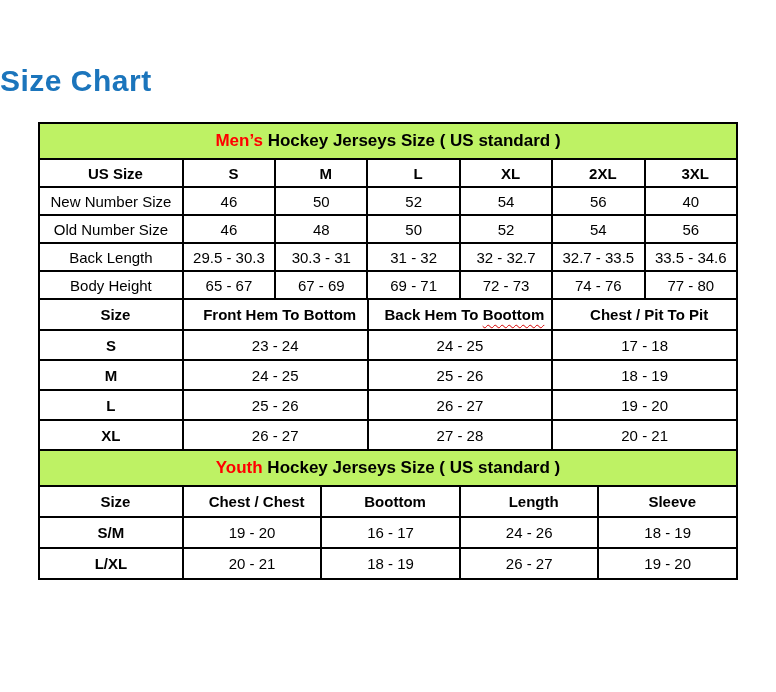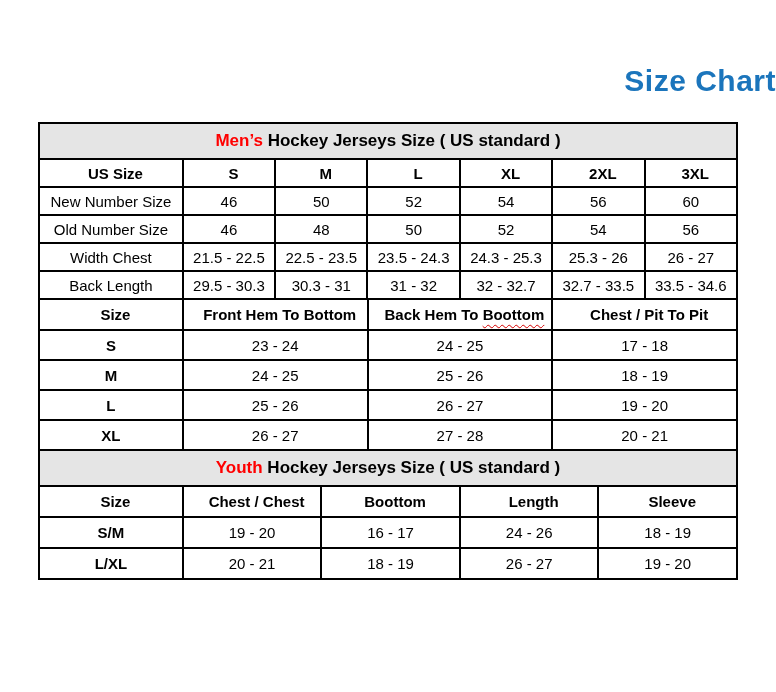--- a/index.html
+++ b/index.html
@@ -16,37 +16,37 @@
     position: relative;
     width: 776px;
     height: 692px;
     background: #ffffff;
   }
   .page-title {
     position: absolute;
     top: 64px;
     left: 0;
     width: 776px;
-    text-align: right;
+    text-align: left;
     font-size: 30px;
     font-weight: bold;
     color: #1b75bc;
     letter-spacing: 0.5px;
   }
   .chart {
     position: absolute;
     left: 38px;
     top: 122px;
     width: 700px;
   }
   .band {
     box-sizing: border-box;
     width: 700px;
     height: 38px;
-    background: #e5e5e5;
+    background: #bef264;
     border: 2px solid #000;
     display: flex;
     align-items: center;
     justify-content: center;
     font-size: 17px;
     font-weight: bold;
     margin-top: -2px;
   }
   .band:first-child { margin-top: 0; }
   .band .red { color: #ff0000; }
@@ -115,48 +115,48 @@
           </tr>
         </thead>
         <tbody>
           <tr>
             <td>New Number Size</td>
             <td>46</td>
             <td>50</td>
             <td>52</td>
             <td>54</td>
             <td>56</td>
-            <td>60</td>
+            <td>40</td>
           </tr>
           <tr>
             <td>Old Number Size</td>
             <td>46</td>
             <td>48</td>
             <td>50</td>
             <td>52</td>
             <td>54</td>
             <td>56</td>
           </tr>
           <tr>
-            <td>Width Chest</td>
-            <td>21.5 - 22.5</td>
-            <td>22.5 - 23.5</td>
-            <td>23.5 - 24.3</td>
-            <td>24.3 - 25.3</td>
-            <td>25.3 - 26</td>
-            <td>26 - 27</td>
-          </tr>
-          <tr>
             <td>Back Length</td>
             <td>29.5 - 30.3</td>
             <td>30.3 - 31</td>
             <td>31 - 32</td>
             <td>32 - 32.7</td>
             <td>32.7 - 33.5</td>
             <td>33.5 - 34.6</td>
+          </tr>
+          <tr>
+            <td>Body Height</td>
+            <td>65 - 67</td>
+            <td>67 - 69</td>
+            <td>69 - 71</td>
+            <td>72 - 73</td>
+            <td>74 - 76</td>
+            <td>77 - 80</td>
           </tr>
         </tbody>
       </table>
 
     <table class="size-table women bold-first">
       <colgroup>
         <col style="width:20.6%">
         <col style="width:26.47%">
           <col style="width:26.47%">
           <col style="width:26.46%">

